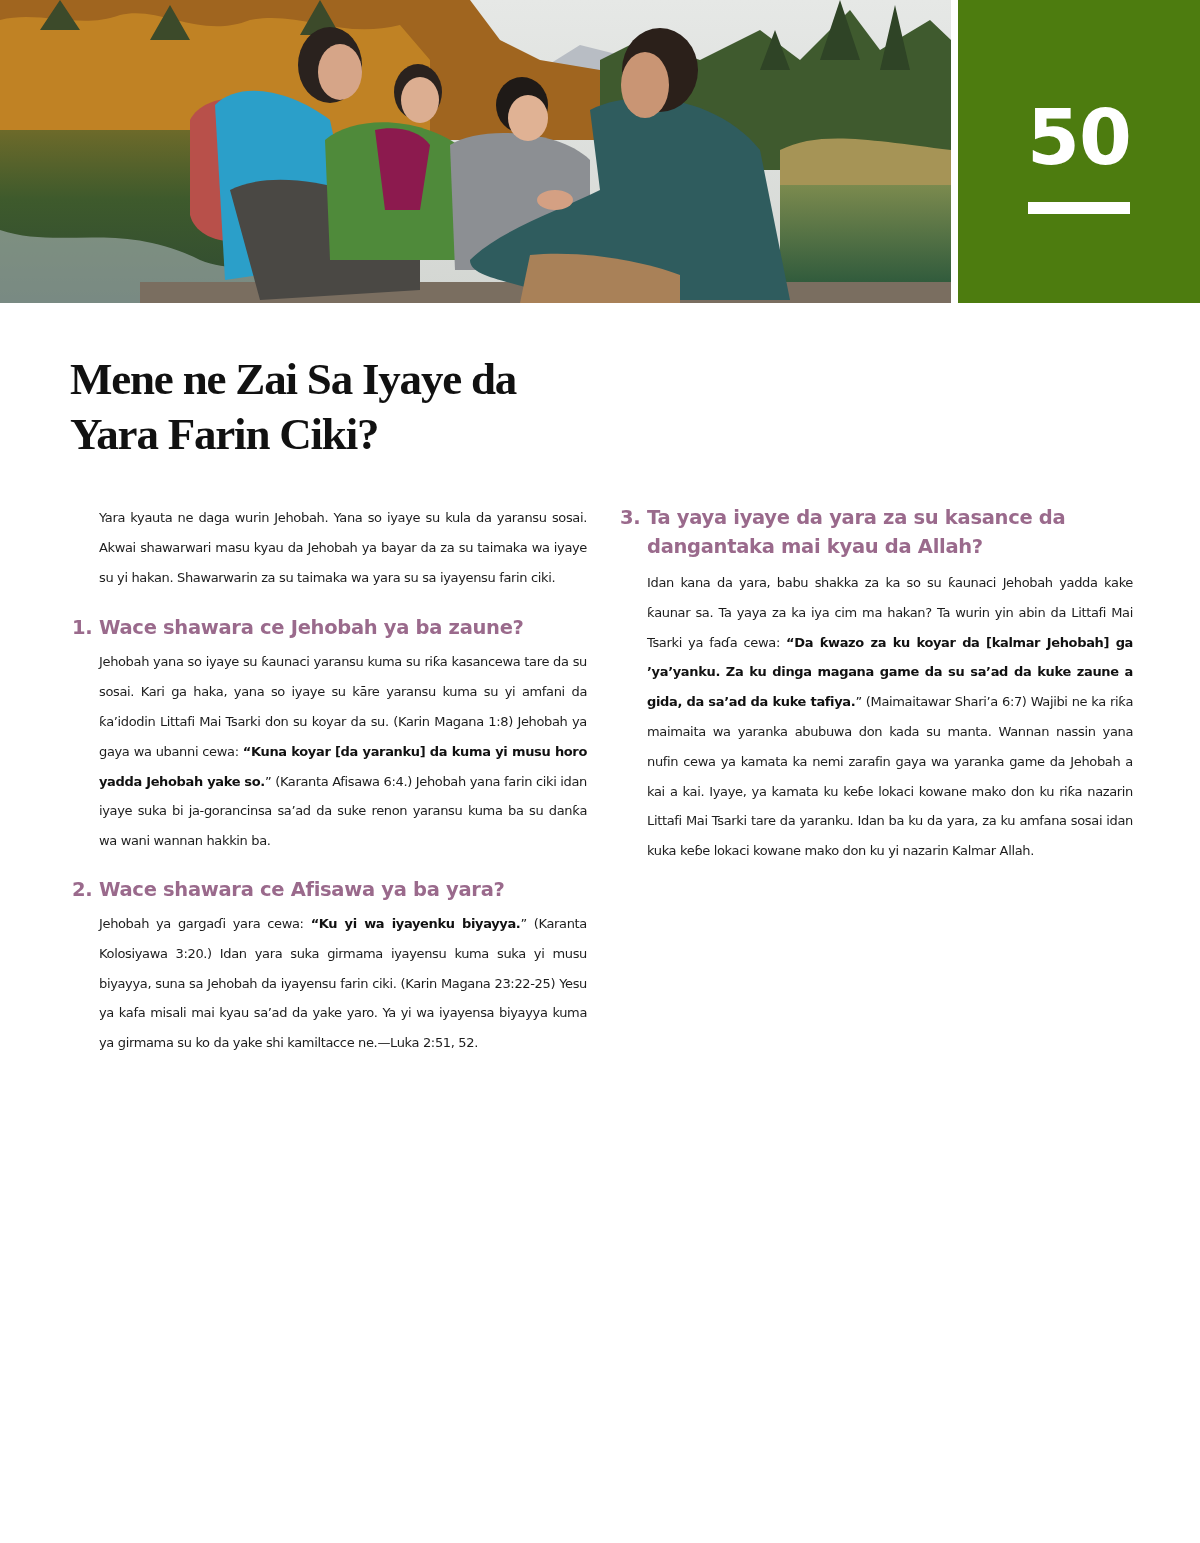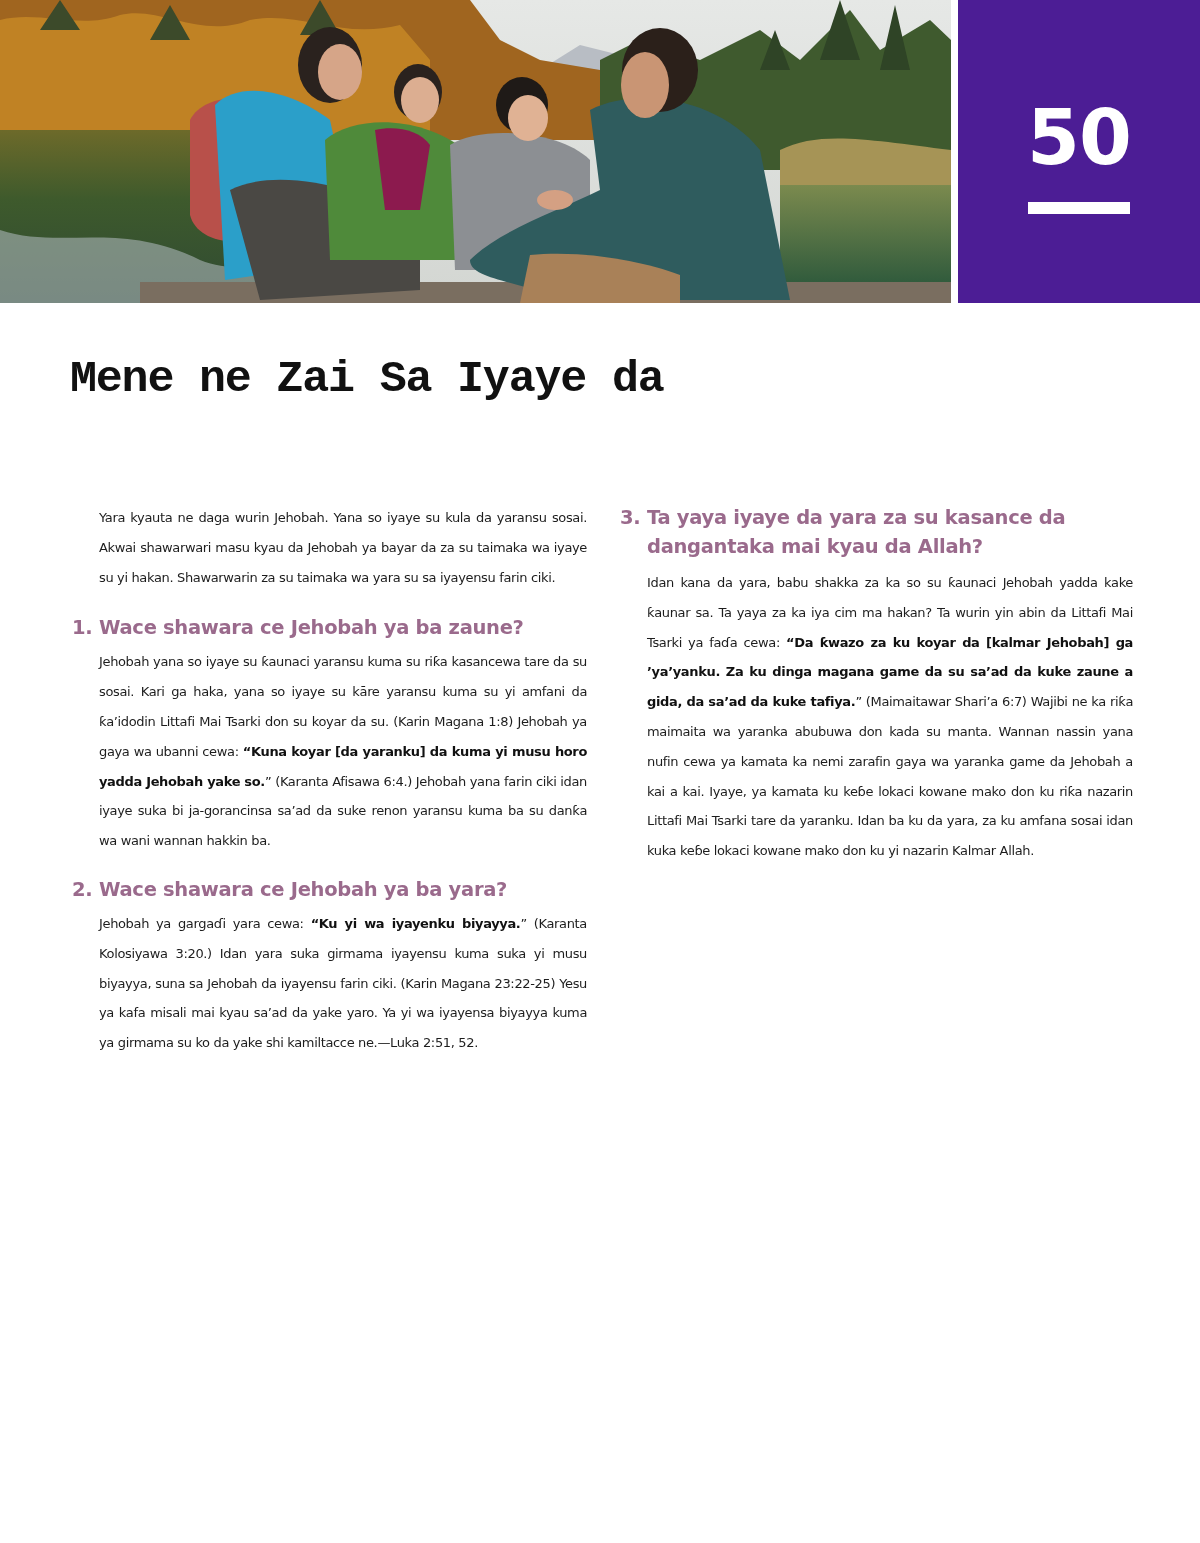--- a/index.html
+++ b/index.html
@@ -9,35 +9,35 @@
   
   .photo {
     position: absolute; left: 0; top: 0; width: 951px; height: 303px; overflow: hidden;
     background: linear-gradient(180deg, #dfe3e2 0%, #cfd3cf 12%, #b9772a 22%, #8a5a1e 35%, #4b5a2a 50%, #3d5a35 65%, #56683a 80%, #6a6a55 100%);
   }
   .photo svg { position: absolute; left: 0; top: 0; width: 951px; height: 303px; }
 
   
   .lesson-block {
     position: absolute; left: 958px; top: 0; width: 242px; height: 303px;
-    background: #4c1d95;
+    background: #4d7c0f;
   }
   .lesson-number {
     position: absolute; left: 0; right: 0; top: 100px; text-align: center;
     font-family: "DejaVu Sans", sans-serif; font-weight: bold; font-size: 76px;
     color: #ffffff; letter-spacing: -1px; line-height: 1;
   }
   .lesson-rule {
     position: absolute; left: 70px; top: 202px; width: 102px; height: 12px; background: #ffffff;
   }
 
   
   .title {
     position: absolute; left: 70px; top: 352px; width: 640px;
-    font-family: Liberation Mono, monospace; font-weight: bold; font-size: 45px; line-height: 55px;
+    font-family: Liberation Serif, serif; font-weight: bold; font-size: 45px; line-height: 55px;
     color: #111111; letter-spacing: -1.2px;
   }
 
   
   .col { position: absolute; top: 503px; }
   .col-left { left: 72px; width: 515px; }
   .col-right { left: 620px; width: 513px; }
 
   .para {
     font-family: "DejaVu Sans", sans-serif; font-size: 13px; line-height: 29.8px;
@@ -124,34 +124,35 @@
   </svg>
 </div>
 
 <div class="lesson-block">
   <div class="lesson-number">50</div>
   <div class="lesson-rule"></div>
 </div>
 
 <h1 class="title">
   <span>Mene ne Zai Sa Iyaye da</span><br>
+  <span>Yara Farin Ciki?</span>
 </h1>
 
 <div class="col col-left">
   <p class="para mt-intro">Yara kyauta ne daga wurin Jehobah. Yana so iya­ye su kula da yaransu sosai. Akwai shawarwari masu kyau da Jehobah ya bayar da za su taima­ka wa iyaye su yi hakan. Shawarwarin za su tai­maka wa yara su sa iyayensu farin ciki.</p>
 
   <div class="q q1">
     <span class="num">1.</span>
     <span class="qtext">Wace shawara ce Jehobah ya ba zaune?</span>
   </div>
   <p class="para"><span>Jehobah yana so iyaye su ƙaunaci yaransu kuma su riƙa kasancewa tare da su sosai. Kari ga haka, yana so iyaye su kāre yaransu kuma su yi amfani da ƙa’idodin Littafi Mai Tsarki don su koyar da su. (Karin Magana 1:8) Jehobah ya gaya wa uban­ni cewa: </span><b>“Kuna koyar [da yaranku] da kuma yi musu horo yadda Jehobah yake so.</b><span>” (Karanta Afisawa 6:4.) Jehobah yana farin ciki idan iyaye suka bi ja-gorancinsa sa’ad da suke renon yaran­su kuma ba su danƙa wa wani wannan hakkin ba.</span></p>
 
   <div class="q q2">
     <span class="num">2.</span>
-    <span class="qtext">Wace shawara ce Jehobah ya ba yara?</span>
+    <span class="qtext">Wace shawara ce Afisawa ya ba yara?</span>
   </div>
   <p class="para"><span>Jehobah ya gargaɗi yara cewa: </span><b>“Ku yi wa iya­yenku biyayya.</b><span>” (Karanta Kolosiyawa 3:20.) Idan yara suka girmama iyayensu kuma suka yi musu biyayya, suna sa Jehobah da iyayensu farin ciki. (Karin Magana 23:22-25) Yesu ya kafa misali mai kyau sa’ad da yake yaro. Ya yi wa iyayensa biyay­ya kuma ya girmama su ko da yake shi kamiltac­ce ne.—Luka 2:51, 52.</span></p>
 </div>
 
 <div class="col col-right">
   <div class="q q3">
     <span class="num">3.</span>
     <span class="qtext">Ta yaya iyaye da yara za su kasance da dangantaka mai kyau da Allah?</span>
   </div>
   <p class="para"><span>Idan kana da yara, babu shakka za ka so su ƙau­naci Jehobah yadda kake ƙaunar sa. Ta yaya za ka iya cim ma hakan? Ta wurin yin abin da Littafi Mai Tsarki ya faɗa cewa: </span><b>“Da ƙwazo za ku koyar da [kalmar Jehobah] ga ’ya’yanku. Za ku dinga magana game da su sa’ad da kuke zaune a gida, da sa’ad da kuke tafiya.</b><span>” (Maimaitawar Shari’a 6:7) Wajibi ne ka riƙa maimaita wa yaran­ka abubuwa don kada su manta. Wannan nassin yana nufin cewa ya kamata ka nemi zarafin gaya wa yaranka game da Jehobah a kai a kai. Iyaye, ya kamata ku keɓe lokaci kowane mako don ku riƙa nazarin Littafi Mai Tsarki tare da yaranku. Idan ba ku da yara, za ku amfana sosai idan kuka keɓe lokaci kowane mako don ku yi nazarin Kal­mar Allah.</span></p>

